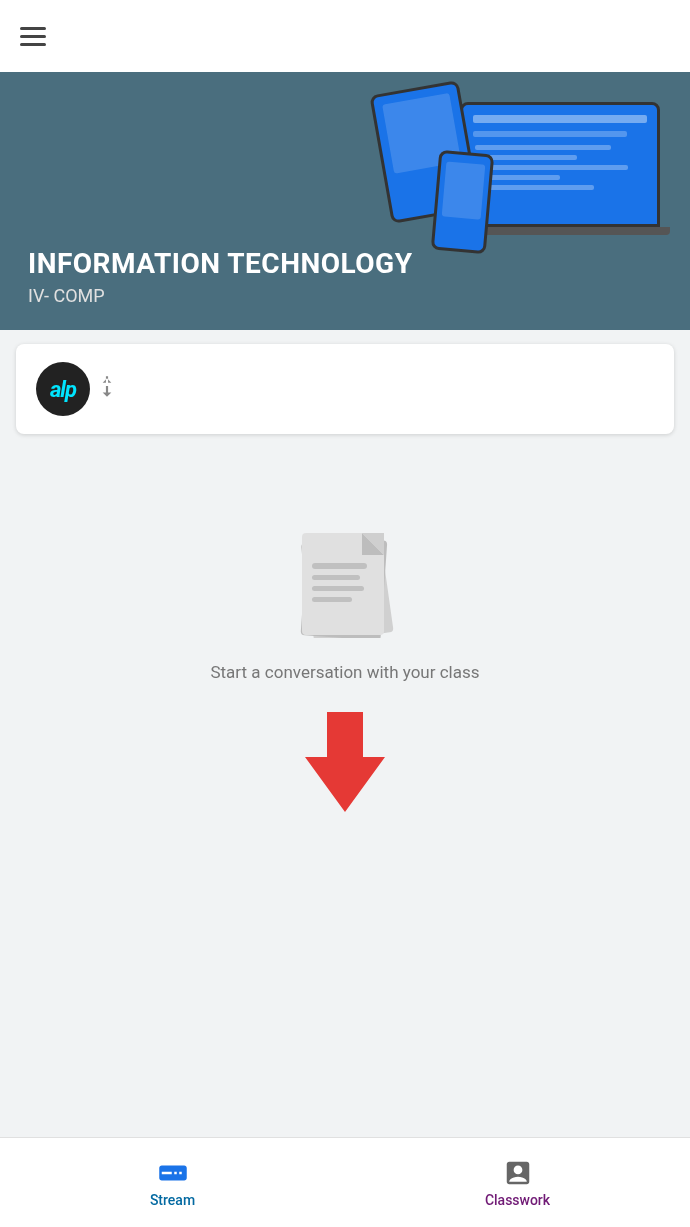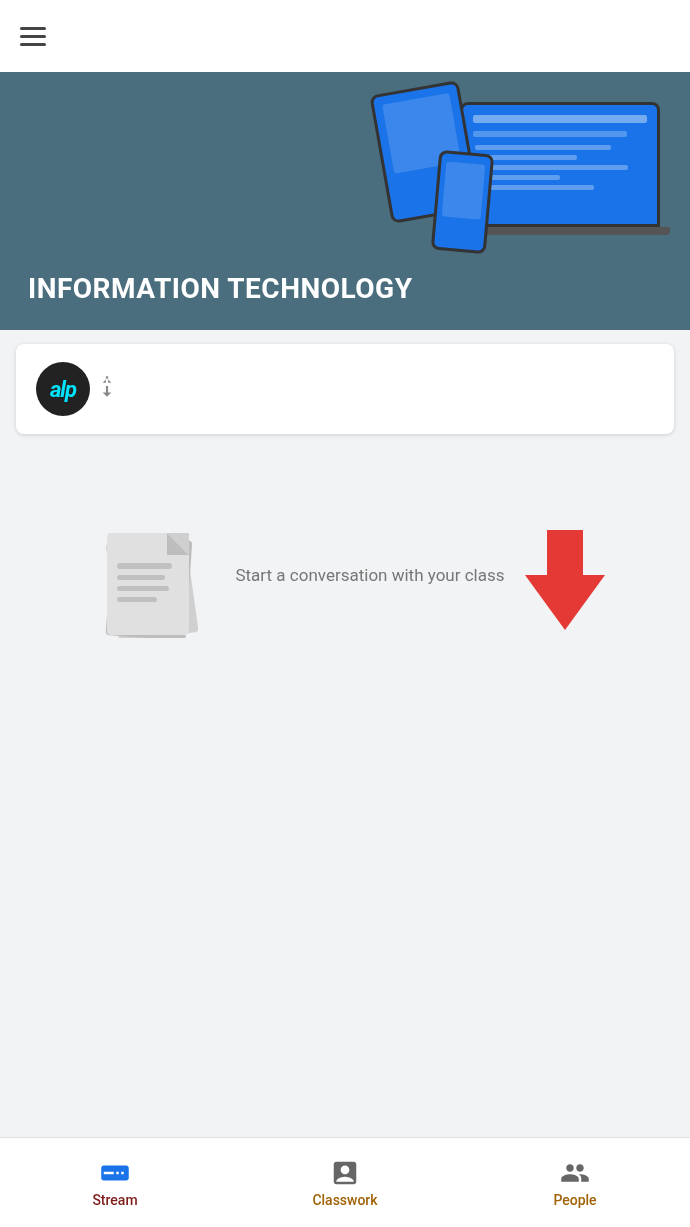--- a/index.html
+++ b/index.html
@@ -190,21 +190,21 @@
       flex: 1;
       color: #aaa;
       font-size: 17px;
     }
     .share-icon { color: #666; flex-shrink: 0; }
     .share-icon svg { width: 26px; height: 26px; fill: #888; }
 
     
     .empty-state {
       display: flex;
-      flex-direction: row;
+      flex-direction: column;
       align-items: center;
       justify-content: center;
       padding: 60px 20px 20px;
       gap: 20px;
     }
 
     
     .paper-stack svg {
       width: 130px;
       height: 130px;
@@ -248,23 +248,23 @@
       gap: 4px;
       cursor: pointer;
       padding: 8px 0;
       height: 100%;
     }
     .nav-item svg { width: 30px; height: 30px; }
     .nav-label {
       font-size: 14px;
       font-weight: 500;
     }
-    .nav-item.active .nav-label { color: #7f1d1d; }
+    .nav-item.active .nav-label { color: #0369a1; }
     .nav-item.active svg { fill: #1a73e8; }
-    .nav-item:not(.active) .nav-label { color: #a16207; }
+    .nav-item:not(.active) .nav-label { color: #701a75; }
     .nav-item:not(.active) svg { fill: #666; }
 
     .main-content {
       padding-bottom: 100px;
     }
   </style>
 </head>
 <body>
 
 <div class="top-bar">
@@ -304,20 +304,21 @@
       </div>
       <div class="laptop-base"></div>
     </div>
 
     <div class="device-tablet"></div>
 
     <div class="device-phone"></div>
   </div>
   <div class="banner-text">
     <div class="banner-title">INFORMATION TECHNOLOGY</div>
+    <div class="banner-subtitle">IV- COMP</div>
   </div>
 </div>
 
 <div class="main-content">
 
   <div class="share-card">
     <div class="avatar">
       <span class="avatar-text">alp</span>
     </div>
     <div class="share-icon">
@@ -378,20 +379,14 @@
     <span class="nav-label">Stream</span>
   </div>
 
   <div class="nav-item">
     <svg viewBox="0 0 24 24" xmlns="http://www.w3.org/2000/svg">
       <path d="M19 3H5c-1.1 0-2 .9-2 2v14c0 1.1.9 2 2 2h14c1.1 0 2-.9 2-2V5c0-1.1-.9-2-2-2zm-7 3c1.93 0 3.5 1.57 3.5 3.5S13.93 13 12 13s-3.5-1.57-3.5-3.5S10.07 6 12 6zm7 13H5v-.23c0-.62.28-1.2.76-1.58C7.47 15.82 9.64 15 12 15s4.53.82 6.24 2.19c.48.38.76.97.76 1.58V19z"></path>
     </svg>
     <span class="nav-label">Classwork</span>
   </div>
 
-  <div class="nav-item">
-    <svg viewBox="0 0 24 24" xmlns="http://www.w3.org/2000/svg">
-      <path d="M16 11c1.66 0 2.99-1.34 2.99-3S17.66 5 16 5c-1.66 0-3 1.34-3 3s1.34 3 3 3zm-8 0c1.66 0 2.99-1.34 2.99-3S9.66 5 8 5C6.34 5 5 6.34 5 8s1.34 3 3 3zm0 2c-2.33 0-7 1.17-7 3.5V19h14v-2.5c0-2.33-4.67-3.5-7-3.5zm8 0c-.29 0-.62.02-.97.05 1.16.84 1.97 1.97 1.97 3.45V19h6v-2.5c0-2.33-4.67-3.5-7-3.5z"></path>
-    </svg>
-    <span class="nav-label">People</span>
-  </div>
 
 </div>
 
 </body></html>

